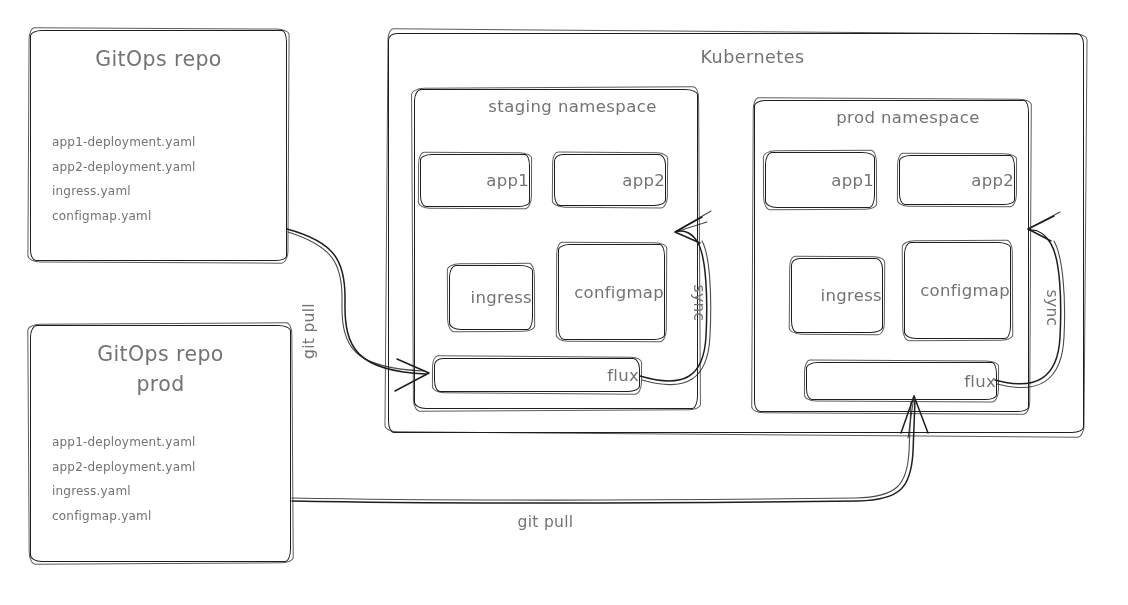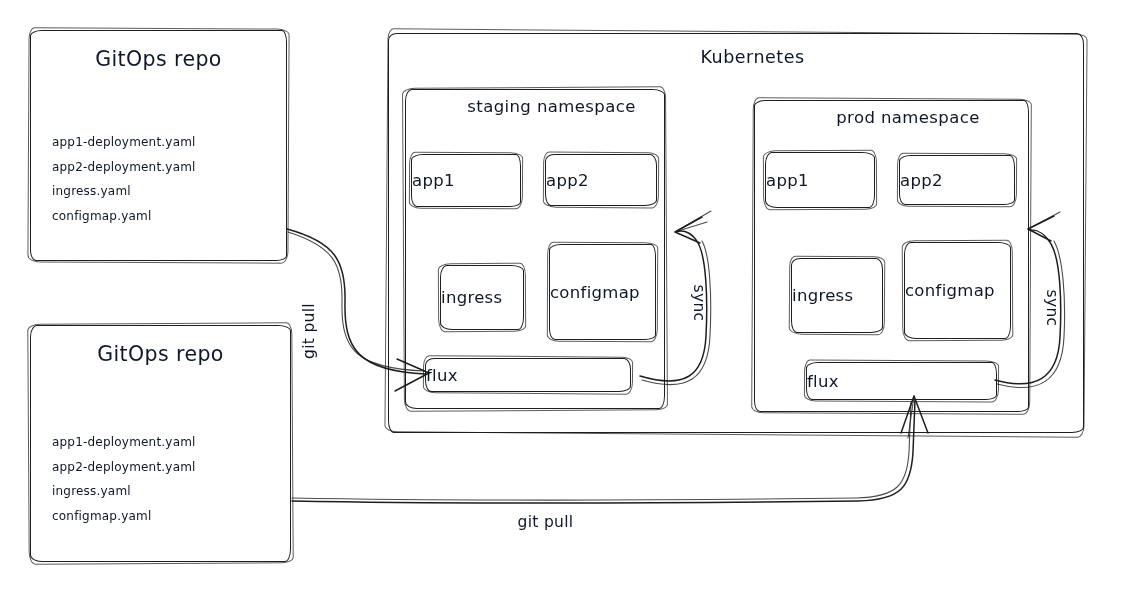--- a/index.html
+++ b/index.html
@@ -1,21 +1,21 @@
 <!DOCTYPE html>
 <html><head>
 <meta charset="utf-8">
 <style>
   html,body{margin:0;padding:0;background:#ffffff;}
   .canvas{
     position:relative;
     width:1128px;height:605px;
     background:#ffffff;
     font-family:"DejaVu Sans", sans-serif;
-    color:#0f172a;
+    color:#737373;
     overflow:hidden;
   }
   
   .sk{
     position:absolute;
     border:1.7px solid #1e1e1e;
     border-radius:12px 5px 11px 6px / 6px 12px 5px 11px;
     box-sizing:border-box;
     background:transparent;
   }
@@ -32,21 +32,21 @@
   .sk.r2::before{border-radius:13px 6px 12px 7px / 7px 12px 6px 13px;transform:rotate(-.35deg);}
   .sk.r3{border-radius:9px 7px 12px 6px / 7px 11px 6px 12px;}
   .sk.r3::before{border-radius:6px 11px 7px 13px / 11px 6px 12px 7px;transform:rotate(.45deg);}
 
   .center-lbl{
     position:absolute;left:0;right:0;
     text-align:center;
     white-space:nowrap;
     margin-left:33px;
   }
-  .cellbox{display:flex;align-items:center;justify-content:flex-start;}
+  .cellbox{display:flex;align-items:center;justify-content:flex-end;}
   .cellbox .t{font-size:16.5px;letter-spacing:.3px;}
 
   .repo-title{
     position:absolute;left:0;right:0;top:13px;
     text-align:center;
     font-size:20.5px;
     line-height:30px;
     letter-spacing:.4px;
   }
   .files{
@@ -112,33 +112,34 @@
       <div>app1-deployment.yaml</div>
       <div>app2-deployment.yaml</div>
       <div>ingress.yaml</div>
       <div>configmap.yaml</div>
     </div>
   </div>
 
   <div class="sk r2" style="left:30px;top:325px;width:261px;height:237px;">
     <div class="repo-title">
       <div>GitOps repo</div>
+      <div>prod</div>
     </div>
     <div class="files" style="top:104px;">
       <div>app1-deployment.yaml</div>
       <div>app2-deployment.yaml</div>
       <div>ingress.yaml</div>
       <div>configmap.yaml</div>
     </div>
   </div>
 
   <div class="sk r3" style="left:388px;top:33px;width:696px;height:400px;">
     <div class="center-lbl k8s-lbl">Kubernetes</div>
 
-    <div class="sk r2" style="left:16px;top:55px;width:260px;height:320px;">
+    <div class="sk r2" style="left:25px;top:55px;width:284px;height:320px;">
       <div class="center-lbl ns-lbl">staging namespace</div>
       <div class="sk cellbox" style="left:5px;top:64px;width:110px;height:53px;">
         <span class="t">app1</span>
       </div>
       <div class="sk r3 cellbox" style="left:139px;top:64px;width:112px;height:52px;">
         <span class="t">app2</span>
       </div>
       <div class="sk r2 cellbox" style="left:34px;top:175px;width:84px;height:65px;">
         <span class="t">ingress</span>
       </div>

